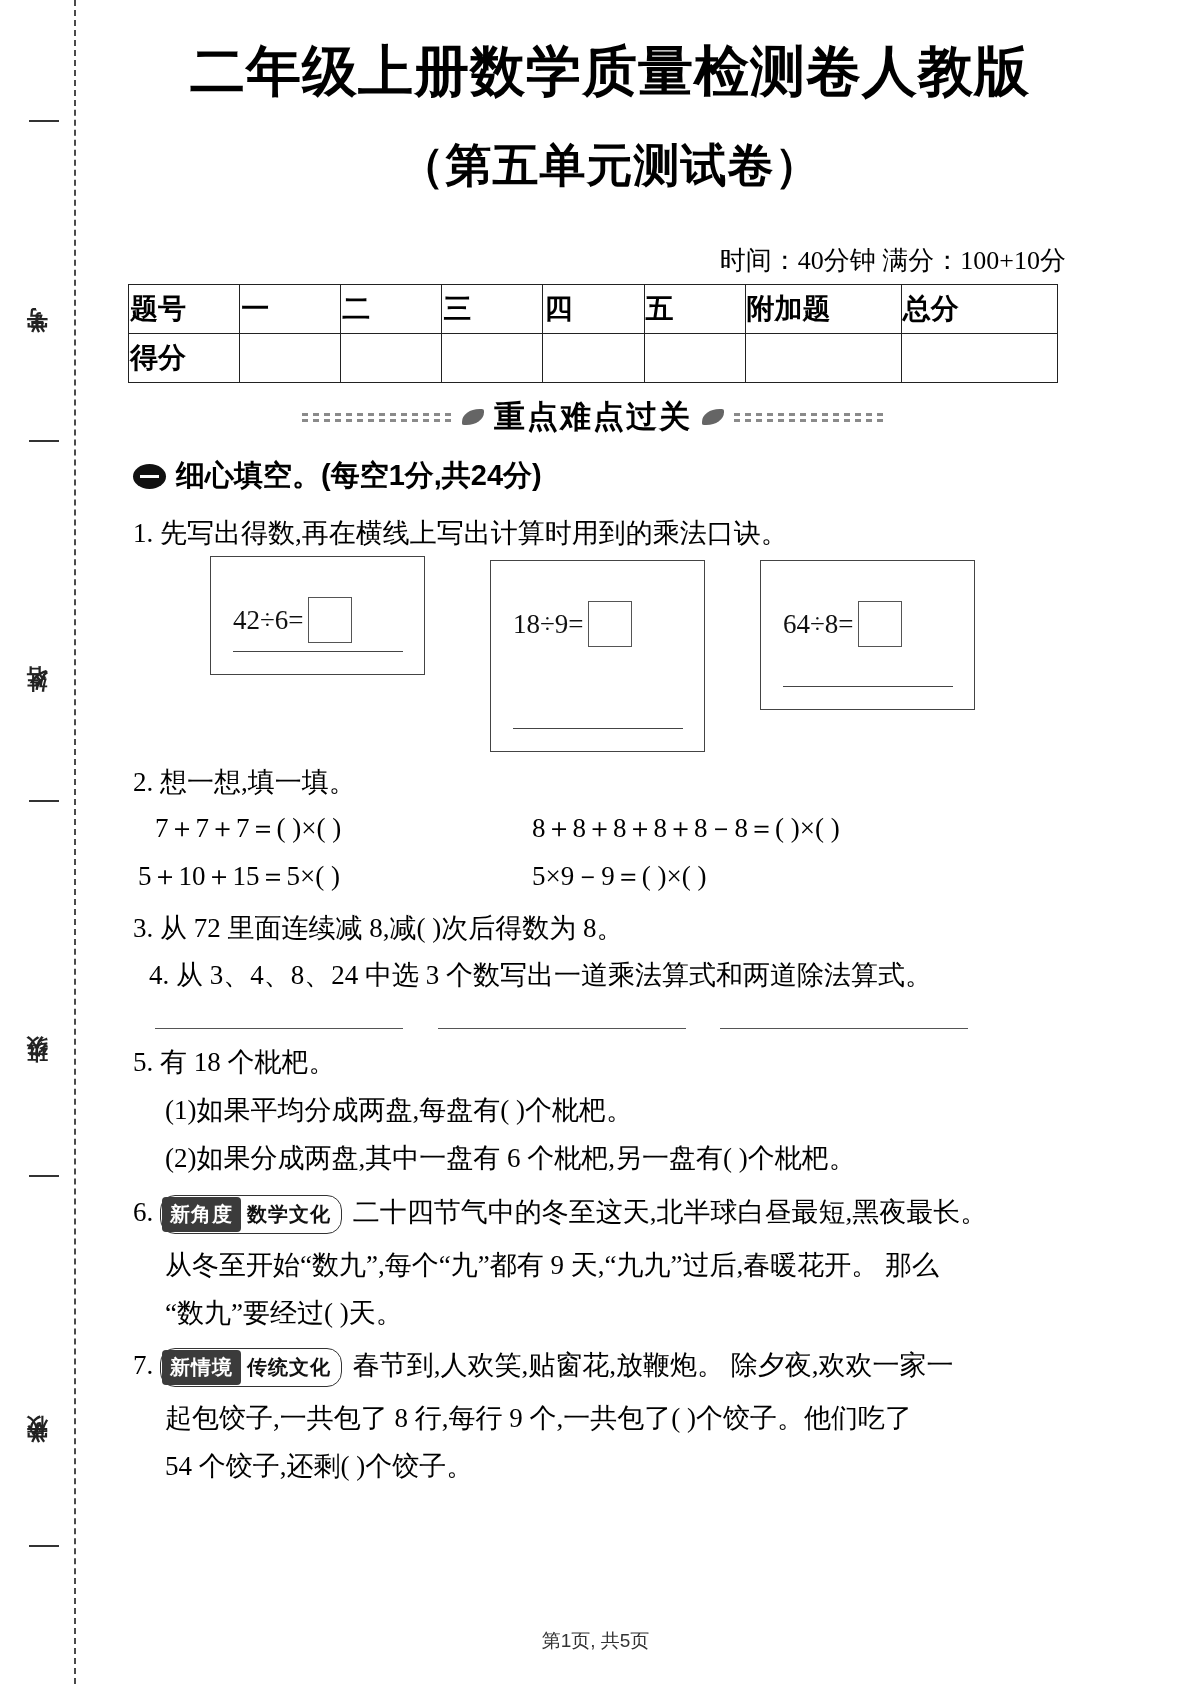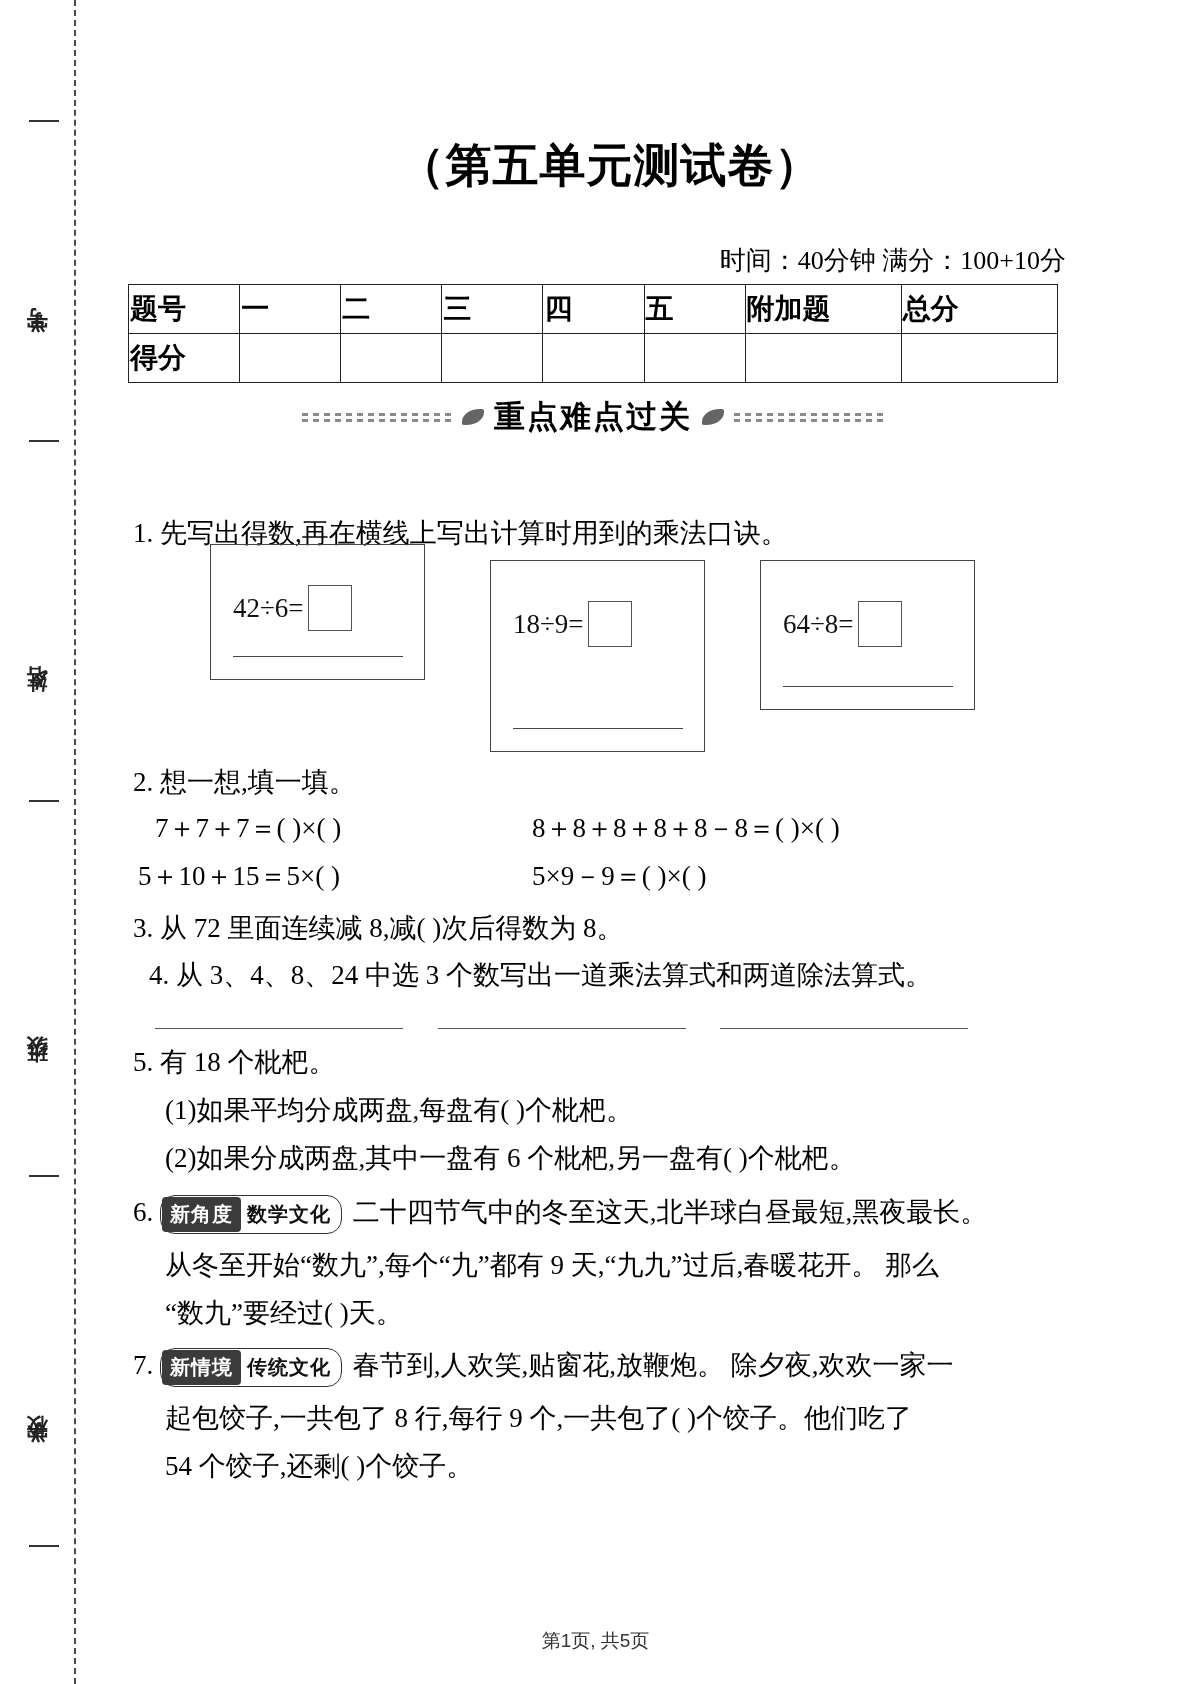--- a/index.html
+++ b/index.html
@@ -226,20 +226,21 @@
     <div class="side-slot" style="top:990px;height:140px;">
       <span class="side-text">班级：</span>
     </div>
     <div class="side-rule" style="top:1175px;"></div>
     <div class="side-slot" style="top:1370px;height:140px;">
       <span class="side-text">学校：</span>
     </div>
     <div class="side-rule" style="top:1545px;"></div>
   </div>
 
+  <div class="title1">二年级上册数学质量检测卷人教版</div>
   <div class="title2">（第五单元测试卷）</div>
   <div class="meta">时间：40分钟  满分：100+10分</div>
 
   <table class="score">
     <tbody>
         <tr>
       <td class="lbl">题号</td>
       <td class="c">一</td>
       <td class="c">二</td>
       <td class="c">三</td>
@@ -266,24 +267,28 @@
     <div class="leaf">
         <span></span>
       </div>
     <div class="btxt">重点难点过关</div>
     <div class="leaf">
         <span></span>
       </div>
     <div class="dashline"></div>
   </div>
 
+  <div class="sec-head" style="top:456px;">
+    <span class="sec-num"></span>
+    <span>细心填空。(每空1分,共24分)</span>
+  </div>
 
   <div class="q" style="left:133px;top:513px;">1. 先写出得数,再在横线上写出计算时用到的乘法口诀。</div>
 
-  <div class="divbox" style="left:210px;top:544px;width:215px;height:136px;">
+  <div class="divbox" style="left:210px;top:556px;width:215px;height:119px;">
     <div class="expr">
       <span>42÷6=</span>
       <span class="ansbox"></span>
     </div>
     <div class="underline" style="width:170px;"></div>
   </div>
 
   <div class="divbox" style="left:490px;top:560px;width:215px;height:192px;">
     <div class="expr">
       <span>18÷9=</span>

